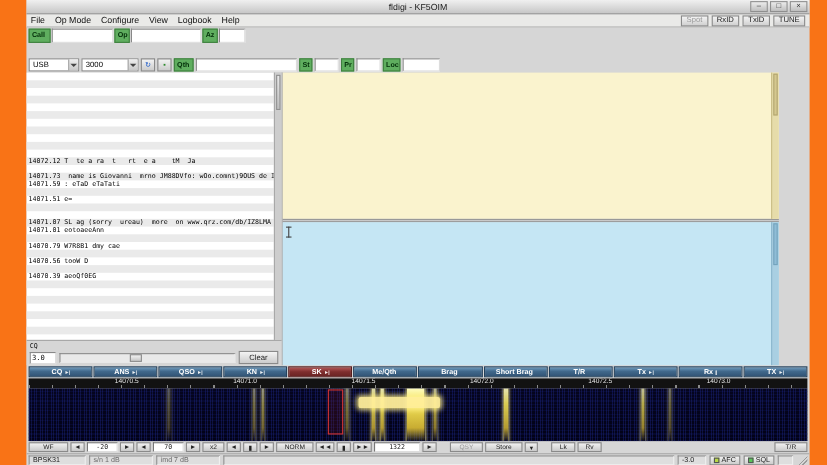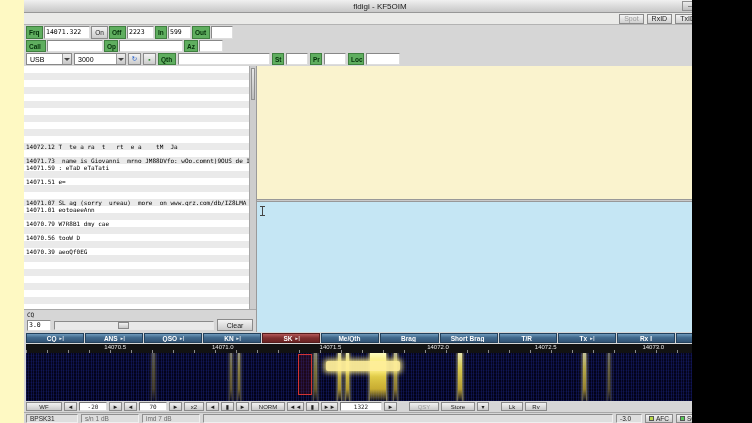--- a/index.html
+++ b/index.html
@@ -1,17 +1,17 @@
 <!DOCTYPE html>
 <html><head>
 <meta charset="utf-8">
 <style>
   * { box-sizing: border-box; margin: 0; padding: 0; }
   html,body { background:#000; }
-  .stage { position:relative; width:692px; height:423px; background:#fef9c3; overflow:hidden;
+  .stage { position:relative; width:752px; height:423px; background:#f97316; overflow:hidden;
            font-family:"Liberation Sans", sans-serif; }
   .win { position:absolute; left:24px; top:0; width:712px; height:423px; background:#d6d6d6;
          display:flex; flex-direction:column; overflow:hidden; }
 
   
   .titlebar { height:13px; background:linear-gradient(#f0f0f0,#c7c7c7); border-bottom:1px solid #979797;
               display:flex; align-items:center; justify-content:center; position:relative;
               font-size:8px; color:#1a1a1a; flex:0 0 auto; }
   .winbtns { position:absolute; right:2px; top:1px; display:flex; gap:2px; }
   .wbtn { width:16px; height:10px; background:linear-gradient(#ececec,#bebebe); border:1px solid #8f8f8f;
@@ -142,42 +142,40 @@
     <div class="titlebar">
       <span>fldigi - KF5OIM</span>
       <span class="winbtns">
         <span class="wbtn">–</span>
         <span class="wbtn">□</span>
         <span class="wbtn">×</span>
       </span>
     </div>
 
     <div class="menubar">
+      <div class="menus">
+
+      <span class="menuitem">File</span>
+          <span class="menuitem">Op Mode</span>
+          <span class="menuitem">Configure</span>
+          <span class="menuitem">View</span>
+          <span class="menuitem">Logbook</span>
+          <span class="menuitem">Help</span>
+        </div>
       <div class="menuright">
 
       <span class="mtoggle disabled">Spot</span>
           <span class="mtoggle">RxID</span>
           <span class="mtoggle">TxID</span>
           <span class="mtoggle">TUNE</span>
         </div>
     </div>
 
     <div class="freqpanel">
       <div class="freqfields">
-        <div class="frow">
-          <span class="glbl" style="width:17px">Frq</span>
-          <span class="inp" style="width:46px">14071.322</span>
-          <span class="sbtn" style="width:17px">On</span>
-          <span class="glbl" style="width:17px">Off</span>
-          <span class="inp" style="width:27px">2223</span>
-          <span class="glbl" style="width:12px">In</span>
-          <span class="inp" style="width:23px">599</span>
-          <span class="glbl" style="width:18px">Out</span>
-          <span class="inp" style="width:22px"></span>
-        </div>
         <div class="frow">
           <span class="glbl" style="width:20px">Call</span>
           <span class="inp" style="width:56px"></span>
           <span class="glbl" style="width:14px">Op</span>
           <span class="inp" style="width:64px"></span>
           <span class="glbl" style="width:14px">Az</span>
           <span class="inp" style="width:24px"></span>
         </div>
       </div>
     </div>

